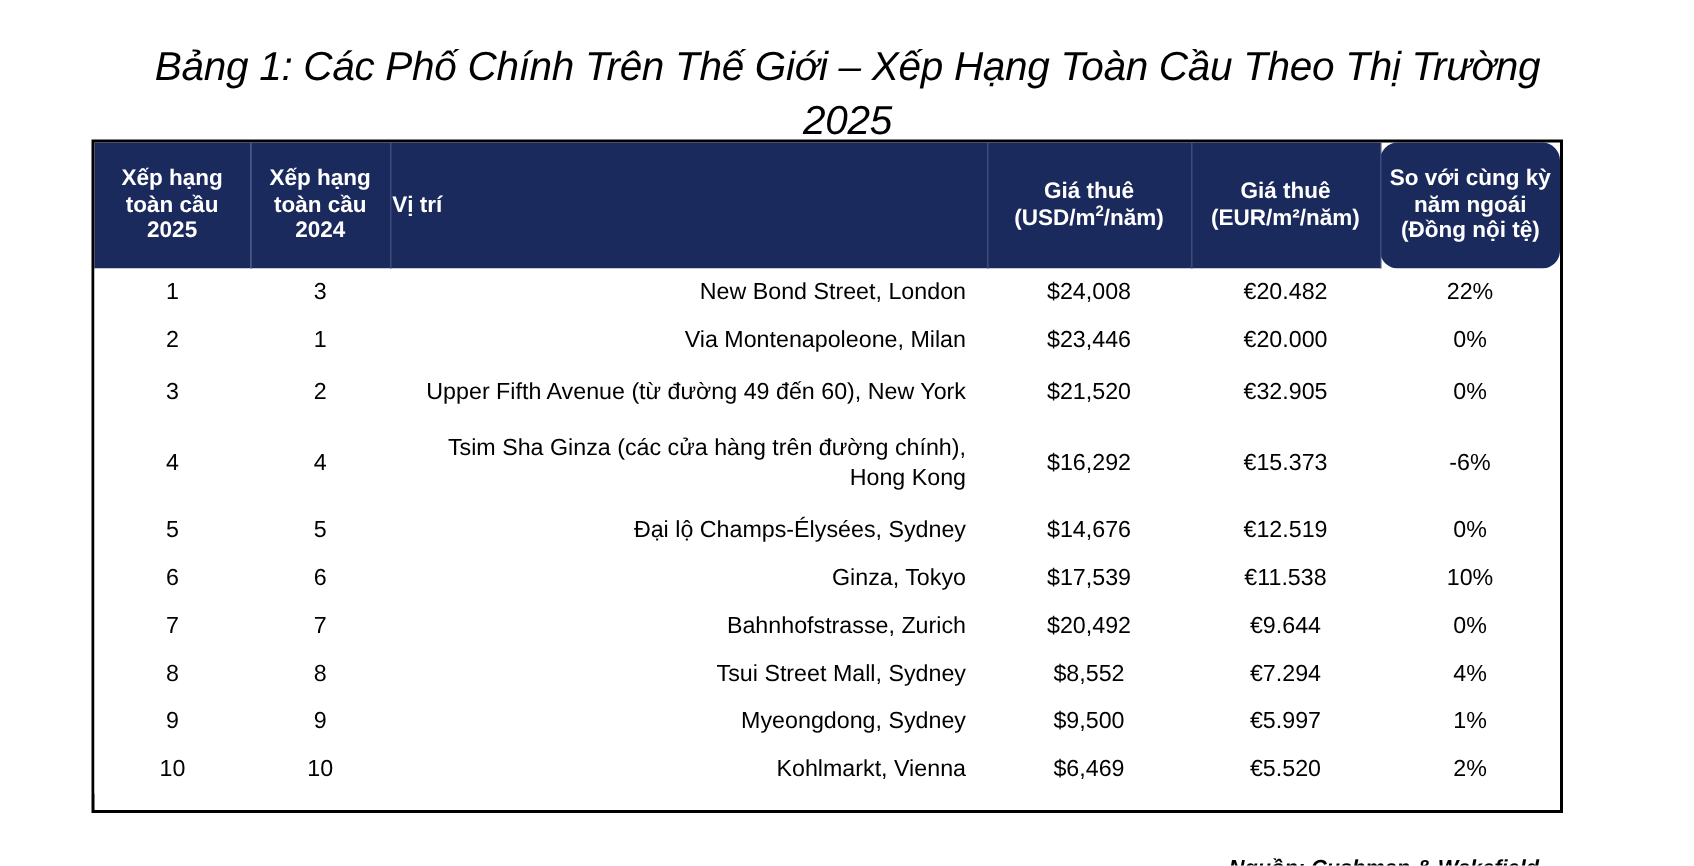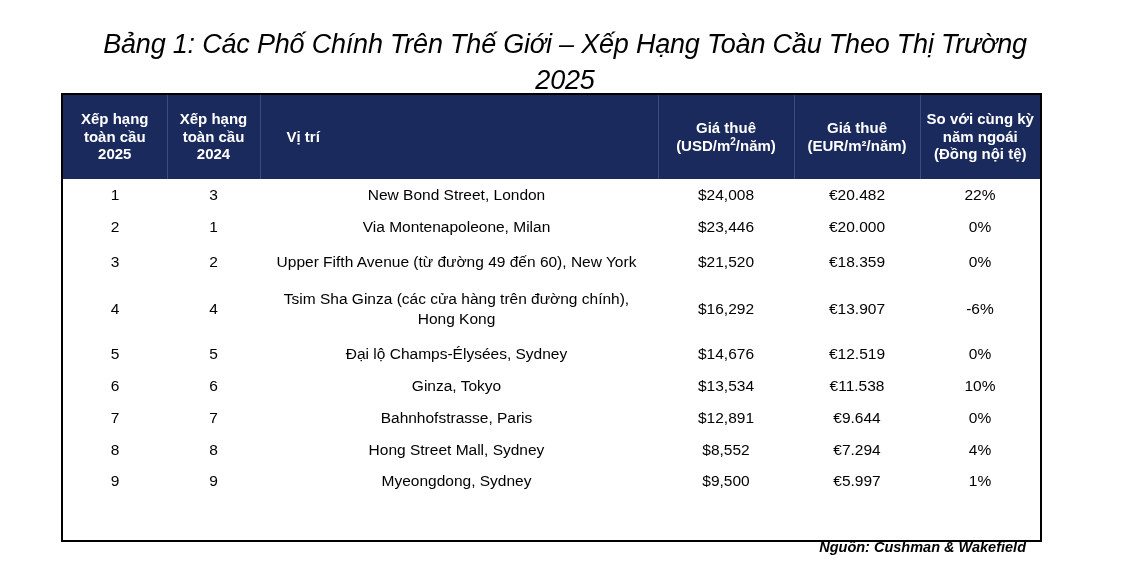--- a/index.html
+++ b/index.html
@@ -60,45 +60,46 @@
     line-height: 1.18;
     padding: 7px 6px 8px 6px;
     vertical-align: middle;
     text-align: center;
     border-right: 1px solid #3d4c7c;
     box-sizing: border-box;
     height: 84px;
   }
   table.data thead th.last {
     border-right: none;
+    border-radius: 12px;
   }
   table.data thead th.loc {
     text-align: left;
-    padding-left: 26px;
+    padding-left: 1px;
     vertical-align: middle;
     margin-top: 27px;
   }
   sup.sq {
     font-size: 10px;
     vertical-align: super;
     line-height: 0;
   }
 
   
   table.data tbody td {
     font-size: 15.5px;
     color: #000000;
     padding: 6px 6px;
     vertical-align: middle;
     text-align: center;
     line-height: 1.28;
     background: #ffffff;
   }
   table.data tbody td.loc {
-    text-align: center;
+    text-align: right;
     padding-left: 9px;
     padding-right: 14px;
   }
   table.data tbody tr.tall td {
     padding-top: 9px;
     padding-bottom: 9px;
   }
 
   
   .source-row td {
@@ -176,70 +177,78 @@
             <td class="loc">Via Montenapoleone, Milan</td>
             <td>$23,446</td>
             <td>€20.000</td>
             <td>0%</td>
           </tr>
           <tr class="tall">
             <td>3</td>
             <td>2</td>
             <td class="loc">Upper Fifth Avenue (từ đường 49 đến 60), New York</td>
             <td>$21,520</td>
-            <td>€18.359</td>
+            <td>€32.905</td>
             <td>0%</td>
           </tr>
           <tr class="tall">
             <td>4</td>
             <td>4</td>
             <td class="loc">Tsim Sha Ginza (các cửa hàng trên đường chính), Hong Kong</td>
             <td>$16,292</td>
-            <td>€13.907</td>
+            <td>€15.373</td>
             <td>-6%</td>
           </tr>
           <tr>
             <td>5</td>
             <td>5</td>
             <td class="loc">Đại lộ Champs-Élysées, Sydney</td>
             <td>$14,676</td>
             <td>€12.519</td>
             <td>0%</td>
           </tr>
           <tr>
             <td>6</td>
             <td>6</td>
             <td class="loc">Ginza, Tokyo</td>
-            <td>$13,534</td>
+            <td>$17,539</td>
             <td>€11.538</td>
             <td>10%</td>
           </tr>
           <tr>
             <td>7</td>
             <td>7</td>
-            <td class="loc">Bahnhofstrasse, Paris</td>
-            <td>$12,891</td>
+            <td class="loc">Bahnhofstrasse, Zurich</td>
+            <td>$20,492</td>
             <td>€9.644</td>
             <td>0%</td>
           </tr>
           <tr>
             <td>8</td>
             <td>8</td>
-            <td class="loc">Hong Street Mall, Sydney</td>
+            <td class="loc">Tsui Street Mall, Sydney</td>
             <td>$8,552</td>
             <td>€7.294</td>
             <td>4%</td>
           </tr>
           <tr>
             <td>9</td>
             <td>9</td>
             <td class="loc">Myeongdong, Sydney</td>
             <td>$9,500</td>
             <td>€5.997</td>
             <td>1%</td>
+          </tr>
+          <tr>
+            <td>10</td>
+            <td>10</td>
+            <td class="loc">Kohlmarkt, Vienna</td>
+            <td>$6,469</td>
+            <td>€5.520</td>
+            <td>2%</td>
           </tr>
         </tbody>
       <tfoot>
         <tr class="source-row">
           <td colspan="6">Nguồn: Cushman &amp; Wakefield</td>
         </tr>
       </tfoot>
     </table>
   </div>
 

